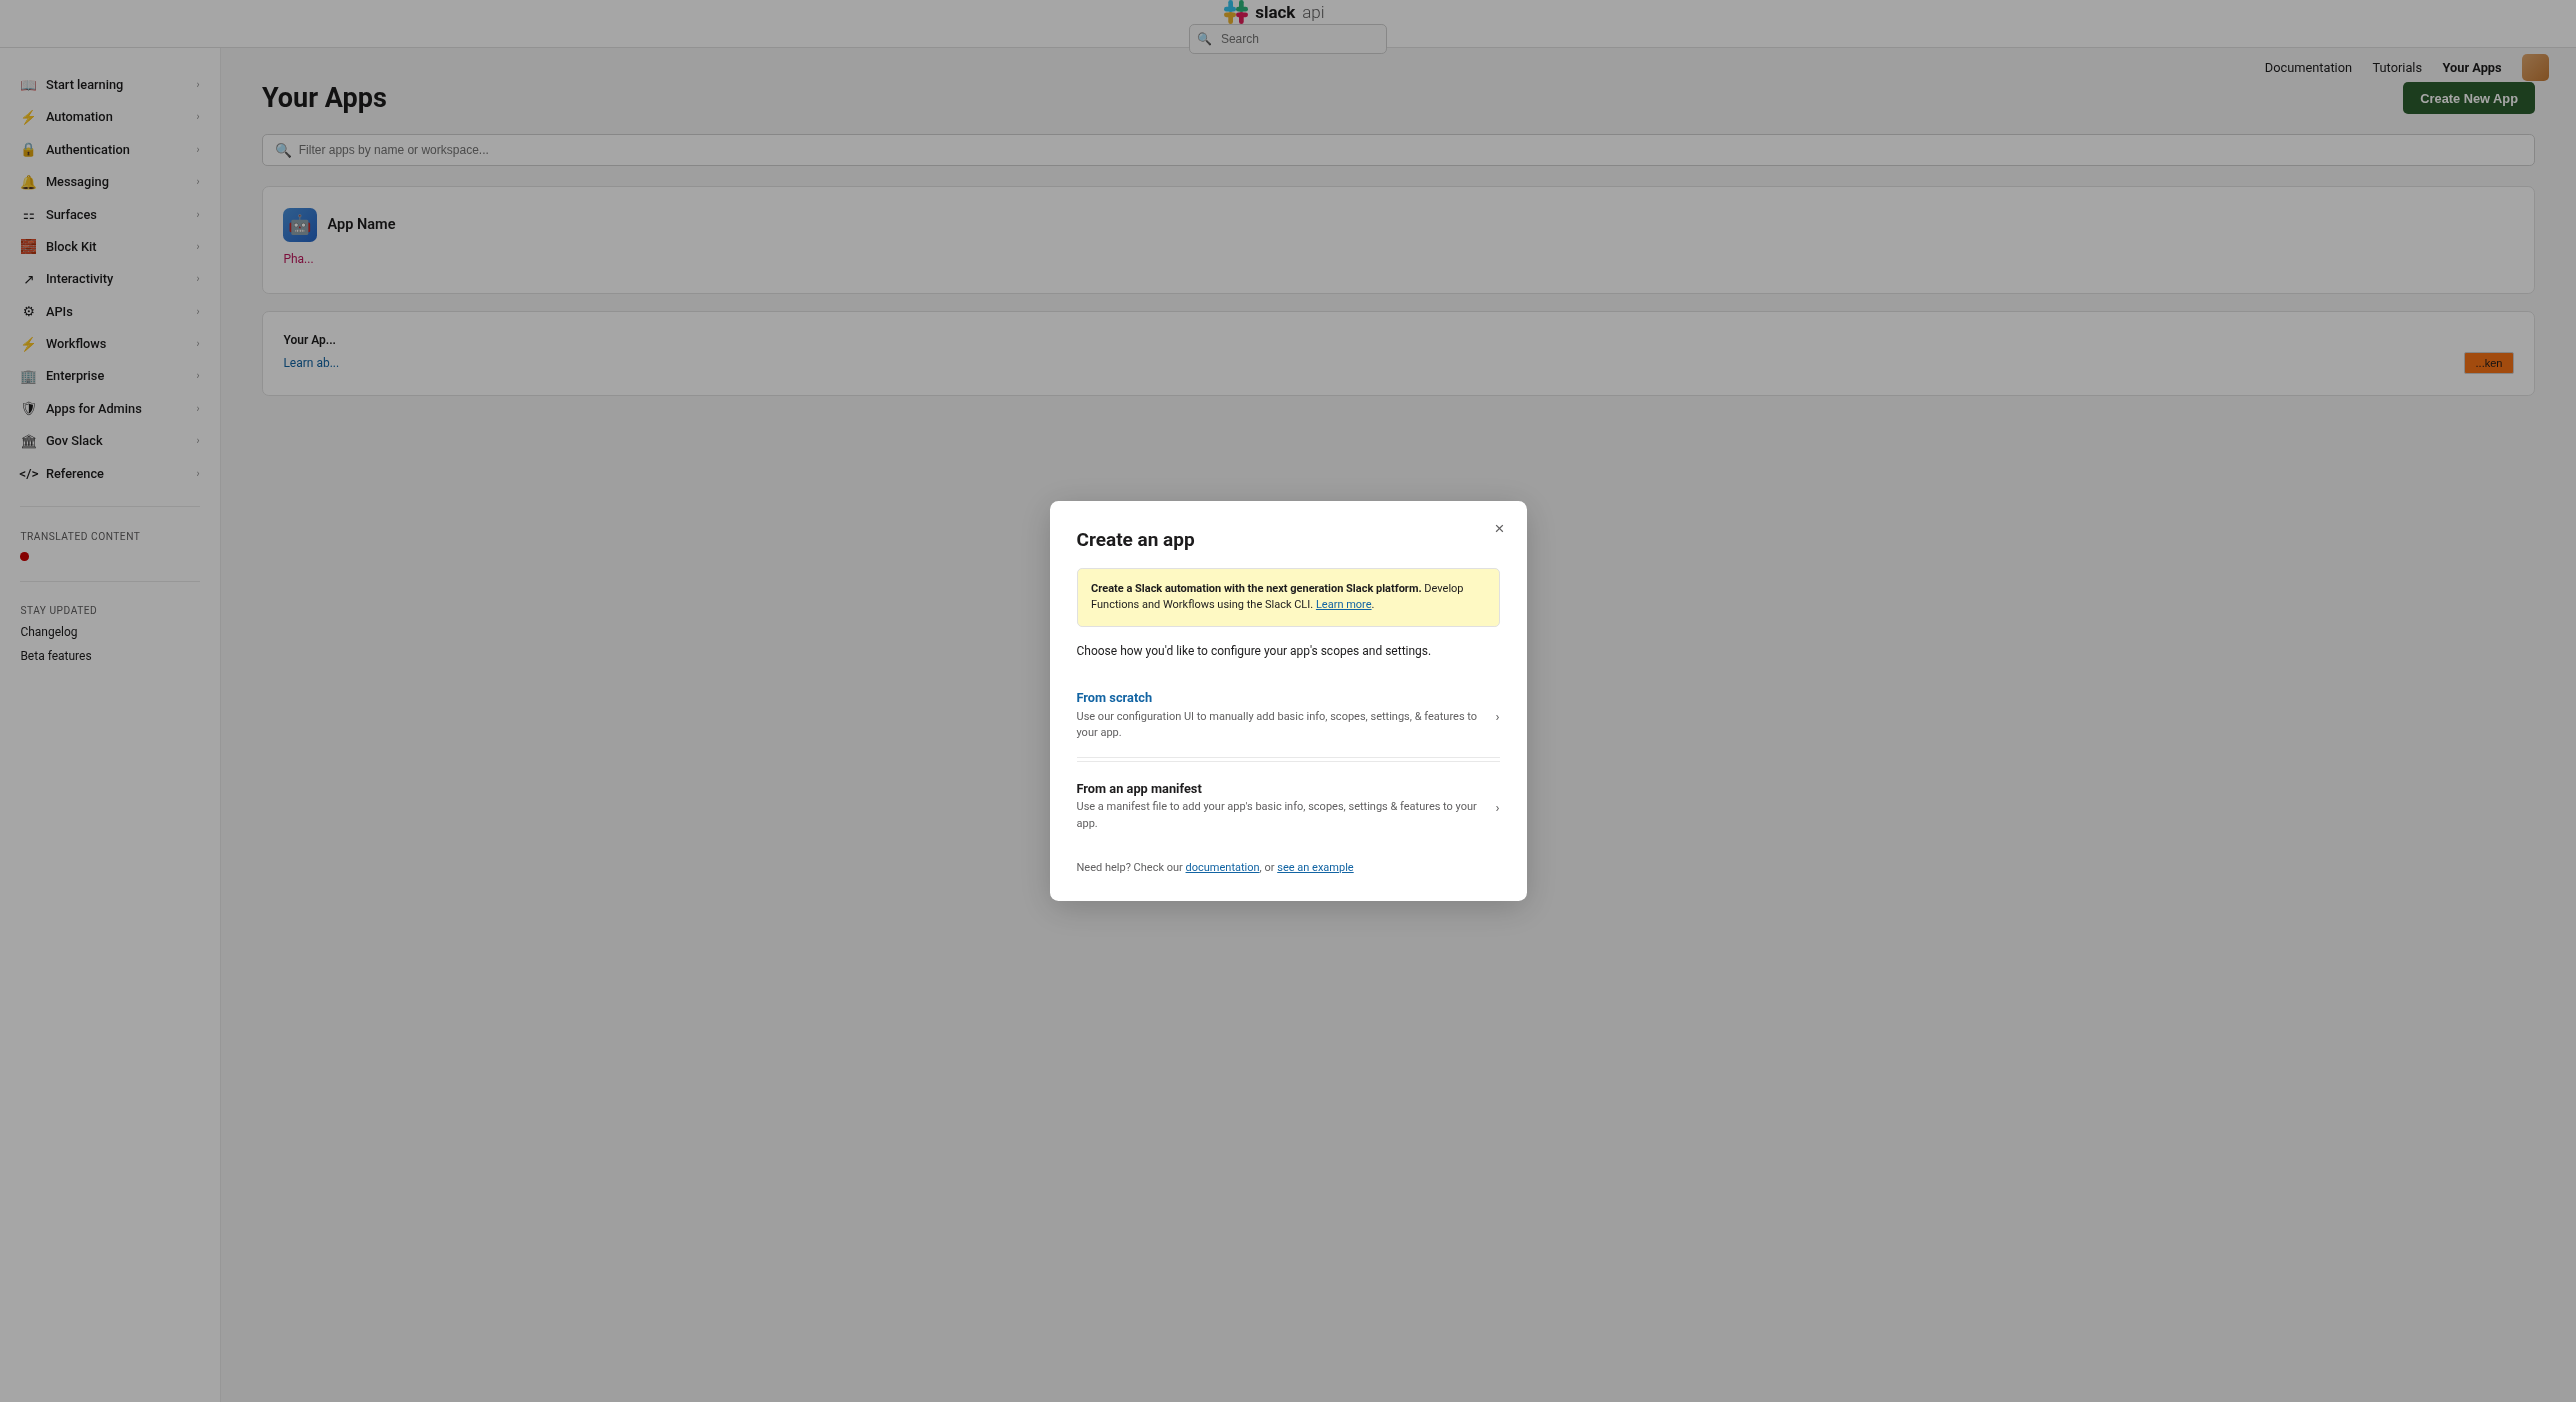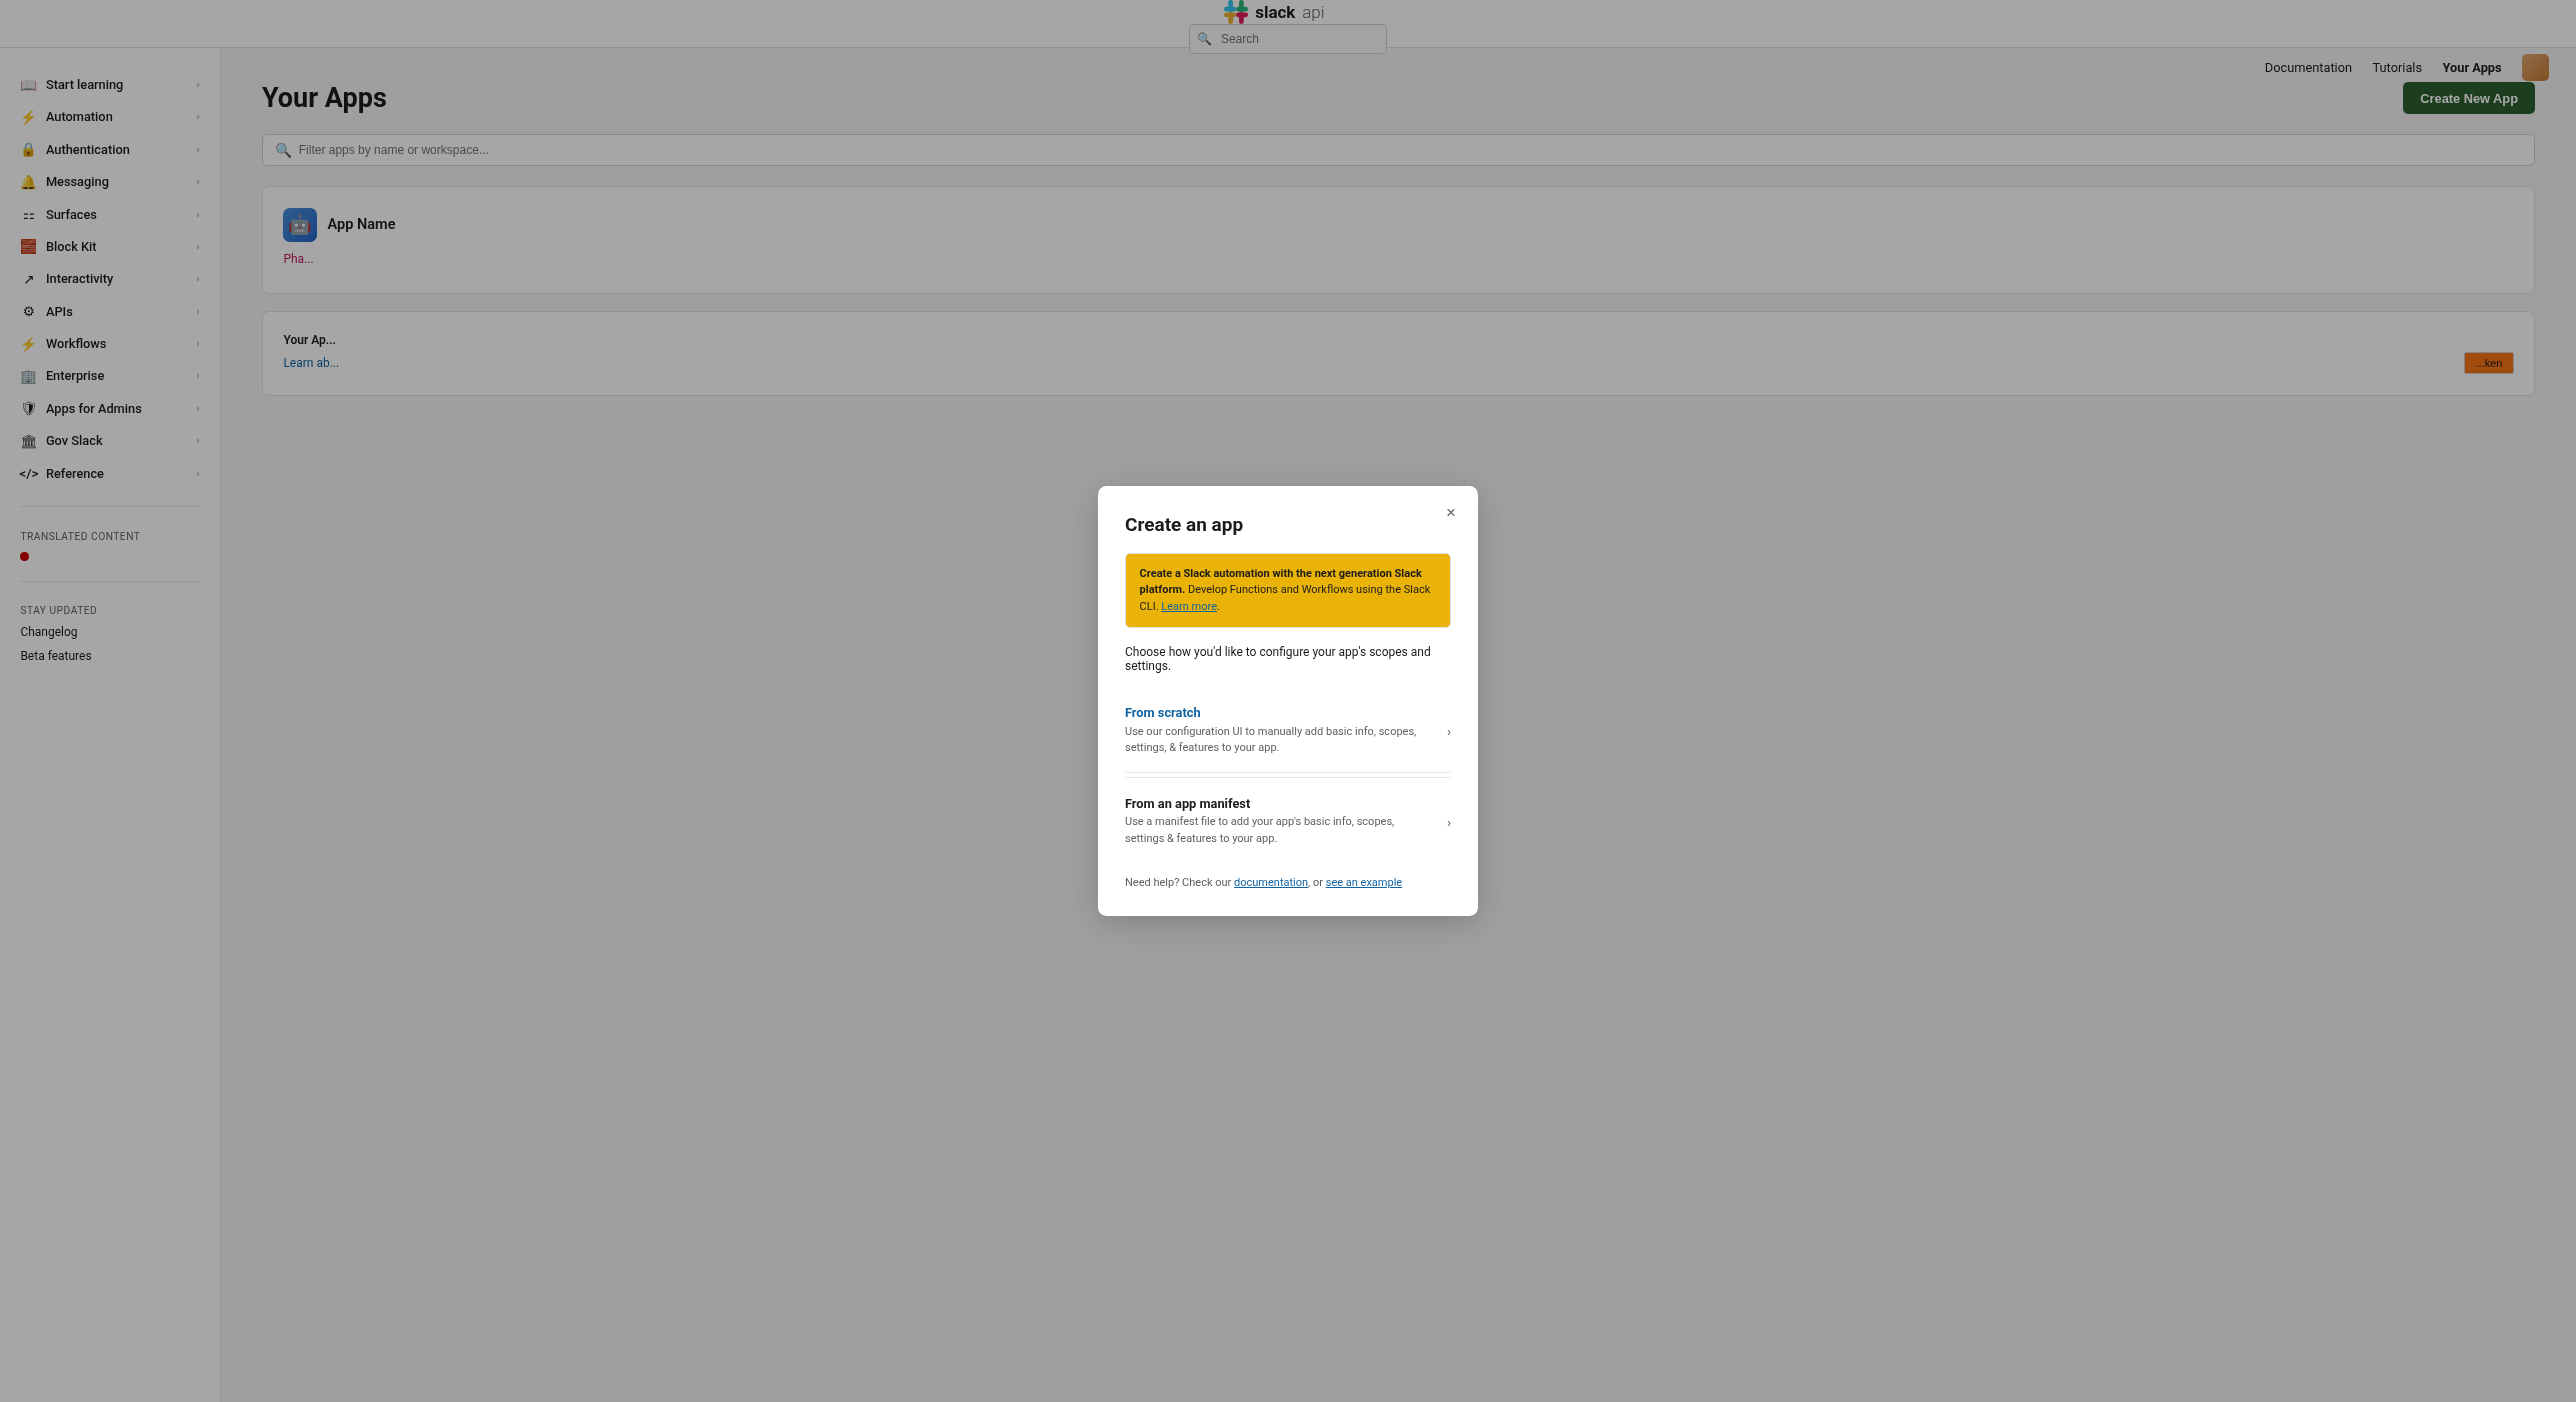--- a/index.html
+++ b/index.html
@@ -269,21 +269,21 @@
       display: flex;
       align-items: center;
       justify-content: center;
     }
 
     
     .modal {
       background: #fff;
       border-radius: 8.5px;
       padding: 27px;
-      width: 380px;
+      width: 477px;
       max-width: 95vw;
       position: relative;
       box-shadow: 0 6.8px 34px rgba(0,0,0,0.2);
     }
     .modal-title {
       font-size: 19px;
       font-weight: 700;
       color: #1d1c1d;
       margin-bottom: 17px;
     }
@@ -293,21 +293,21 @@
       right: 17px;
       background: none;
       border: none;
       font-size: 17px;
       cursor: pointer;
       color: #616061;
       line-height: 1;
       padding: 1.7px 5.1px;
     }
     .info-banner {
-      background: #eab308;
+      background: #fef9c3;
       border: 0.9px solid #e0e0e0;
       border-radius: 5.1px;
       padding: 12px 13.6px;
       margin-bottom: 17px;
       font-size: 11px;
       color: #1d1c1d;
       line-height: 1.5;
     }
     .info-banner strong { font-weight: 700; }
     .info-banner a { color: #1264a3; }

